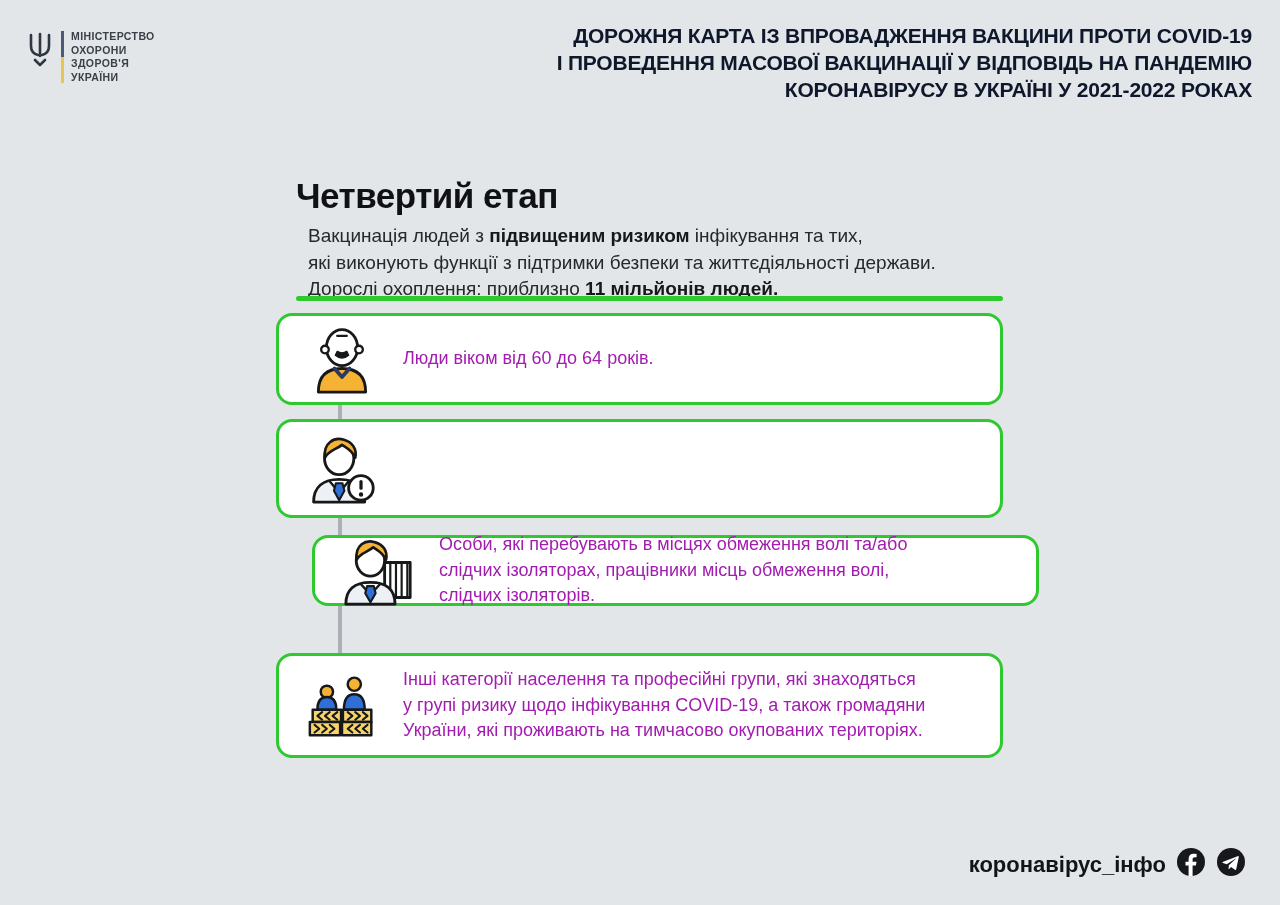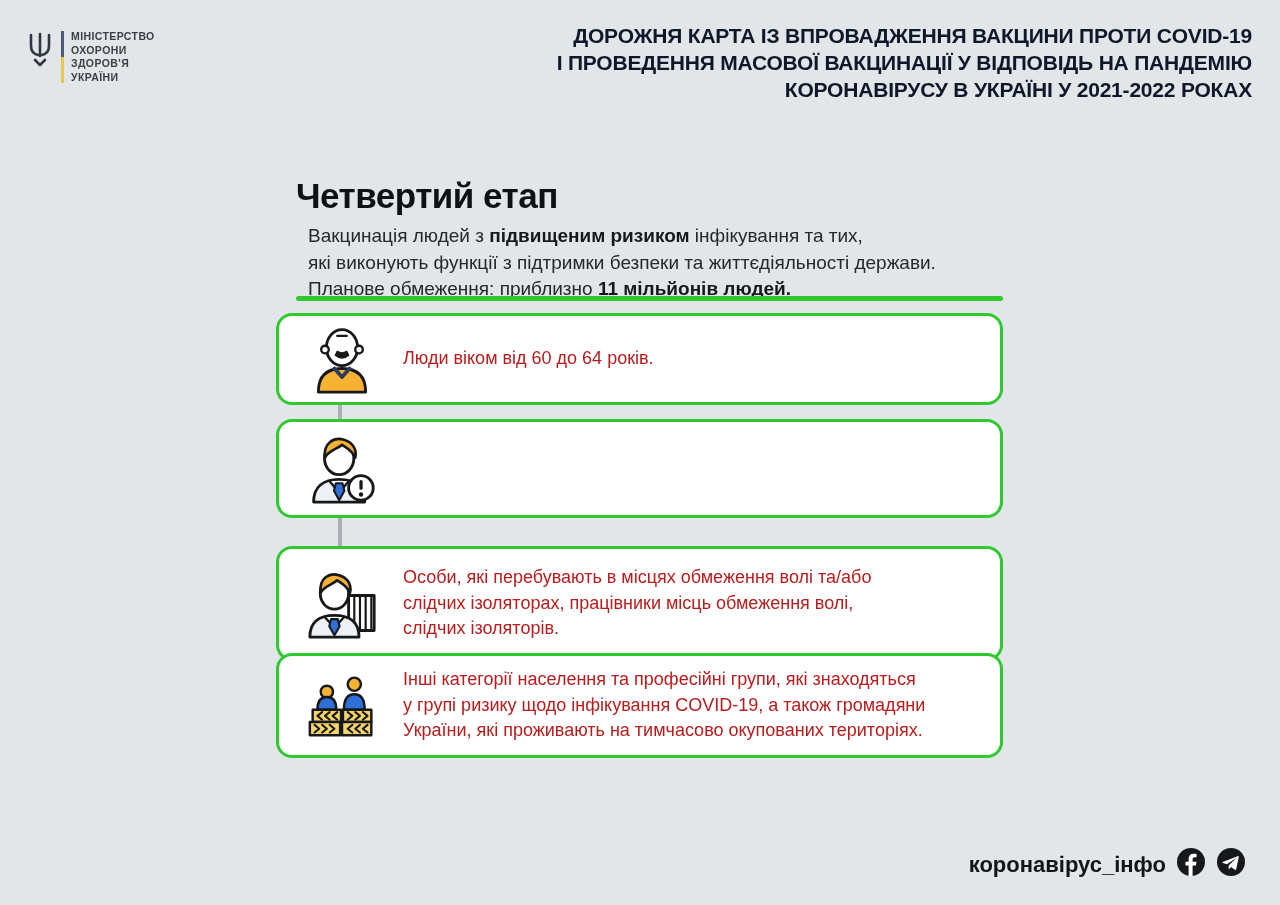--- a/index.html
+++ b/index.html
@@ -32,25 +32,25 @@
 
   .connector { position:absolute; left:338px; top:355px; width:4px; height:340px;
                background:#aab0b6; z-index:0; }
 
   
   .card { position:absolute; left:276px; width:727px; background:#ffffff;
           border:3px solid #2fc92f; border-radius:16px; z-index:1;
           display:flex; align-items:center; }
   .card.c1 { top:313px; height:92px; }
   .card.c2 { top:419px; height:99px; }
-  .card.c3 { top:546px; height:115px; }
+  .card.c3 { top:535px; height:71px;margin-left:36px; }
   .card.c4 { top:653px; height:105px; }
   .icon-box { width:74px; height:74px; margin-left:26px; flex:none;
               display:flex; align-items:center; justify-content:center; }
-  .card-text { margin-left:24px; font-size:18px; line-height:25.5px; color:#b91c1c; }
+  .card-text { margin-left:24px; font-size:18px; line-height:25.5px; color:#a21caf; }
   .card-text div:empty { display:none; }
 
   
   .handle { position:absolute; right:114px; top:852px; font-size:22px; font-weight:bold;
             color:#131416; }
   .social { position:absolute; top:848px; width:28px; height:28px; display:block; cursor:pointer; }
   .social.fb { left:1177px; }
   .social.tg { left:1217px; }
 </style>
 </head>
@@ -83,21 +83,21 @@
     <div>ДОРОЖНЯ КАРТА ІЗ ВПРОВАДЖЕННЯ ВАКЦИНИ ПРОТИ COVID-19</div>
     <div>І ПРОВЕДЕННЯ МАСОВОЇ ВАКЦИНАЦІЇ У ВІДПОВІДЬ НА ПАНДЕМІЮ</div>
     <div>КОРОНАВІРУСУ В УКРАЇНІ У 2021-2022 РОКАХ</div>
   </div>
 
   <h1 class="stage-title">Четвертий етап</h1>
 
   <div class="intro">
     <div><span>Вакцинація людей з </span><b>підвищеним ризиком</b><span> інфікування та тих,</span></div>
     <div><span>які виконують функції з підтримки безпеки та життєдіяльності держави.</span></div>
-    <div><span>Планове обмеження: приблизно </span><b>11 мільйонів людей.</b></div>
+    <div><span>Дорослі охоплення: приблизно </span><b>11 мільйонів людей.</b></div>
   </div>
 
   <div class="divider"></div>
   <div class="connector"></div>
 
   <div class="card c1">
     <div class="icon-box">
       <svg width="70" height="70" viewBox="0 0 74 74">
         <g stroke="#17181a" stroke-width="3" stroke-linecap="round" stroke-linejoin="round">
           <path d="M12 72 C12 55 21 47 37 47 C53 47 62 55 62 72 Z" fill="#f6b233"></path>

